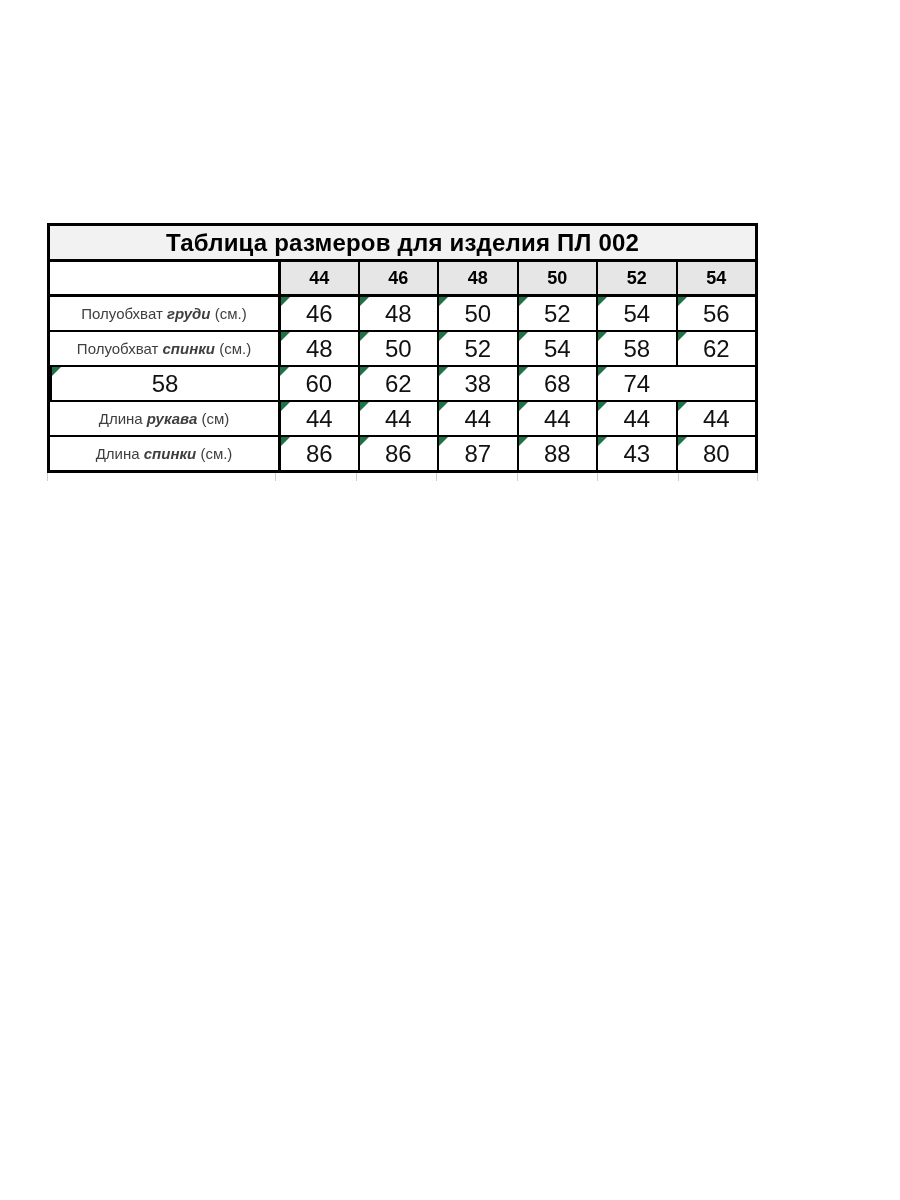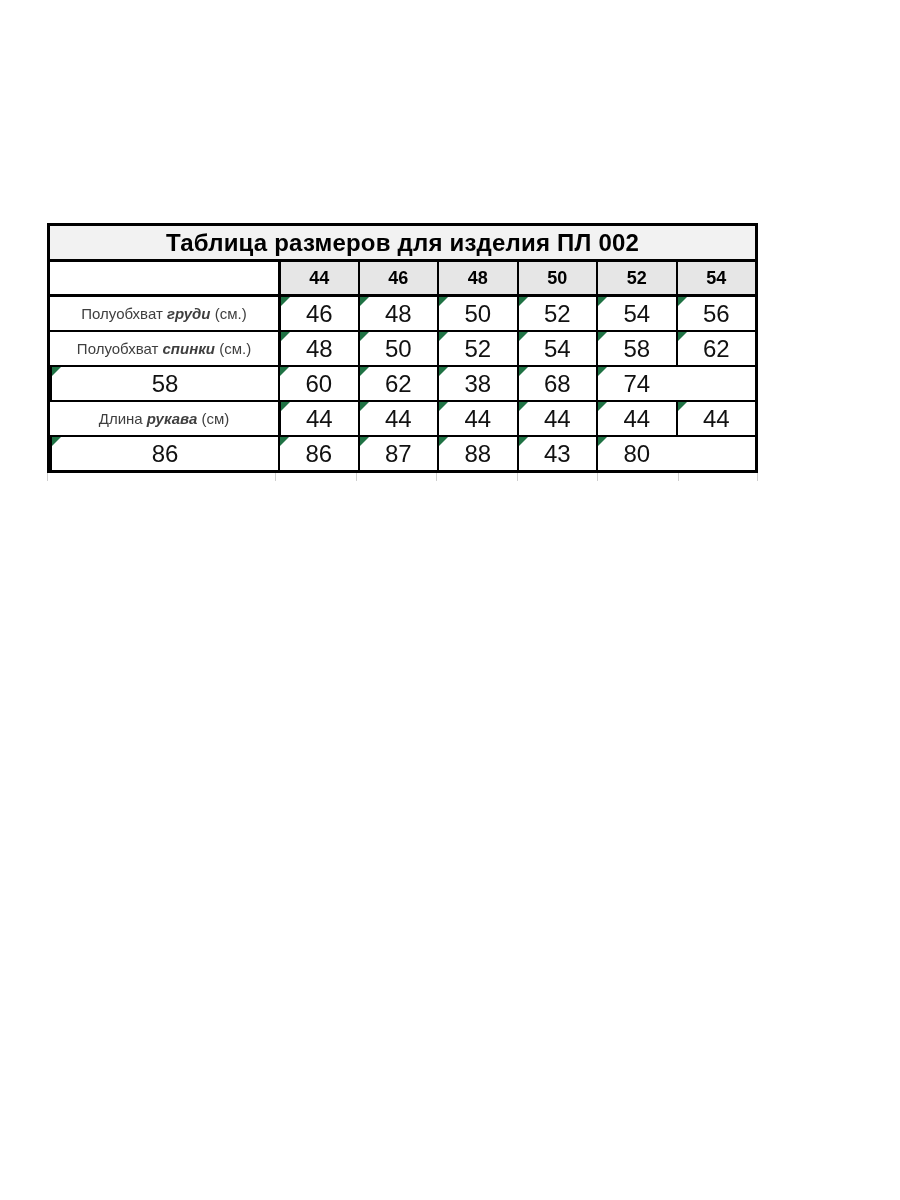--- a/index.html
+++ b/index.html
@@ -220,20 +220,23 @@
           </div>
           <div class="cell value-cell">
             <span class="marker"></span>
             <span>44</span>
           </div>
           <div class="cell value-cell">
             <span class="marker"></span>
             <span>44</span>
           </div>
         </div><div class="row data-row">
+          <div class="cell label-cell">
+            <span><span>Длина</span> <b>спинки</b> <span>(см.)</span></span>
+          </div>
           <div class="cell value-cell">
             <span class="marker"></span>
             <span>86</span>
           </div>
           <div class="cell value-cell">
             <span class="marker"></span>
             <span>86</span>
           </div>
           <div class="cell value-cell">
             <span class="marker"></span>

